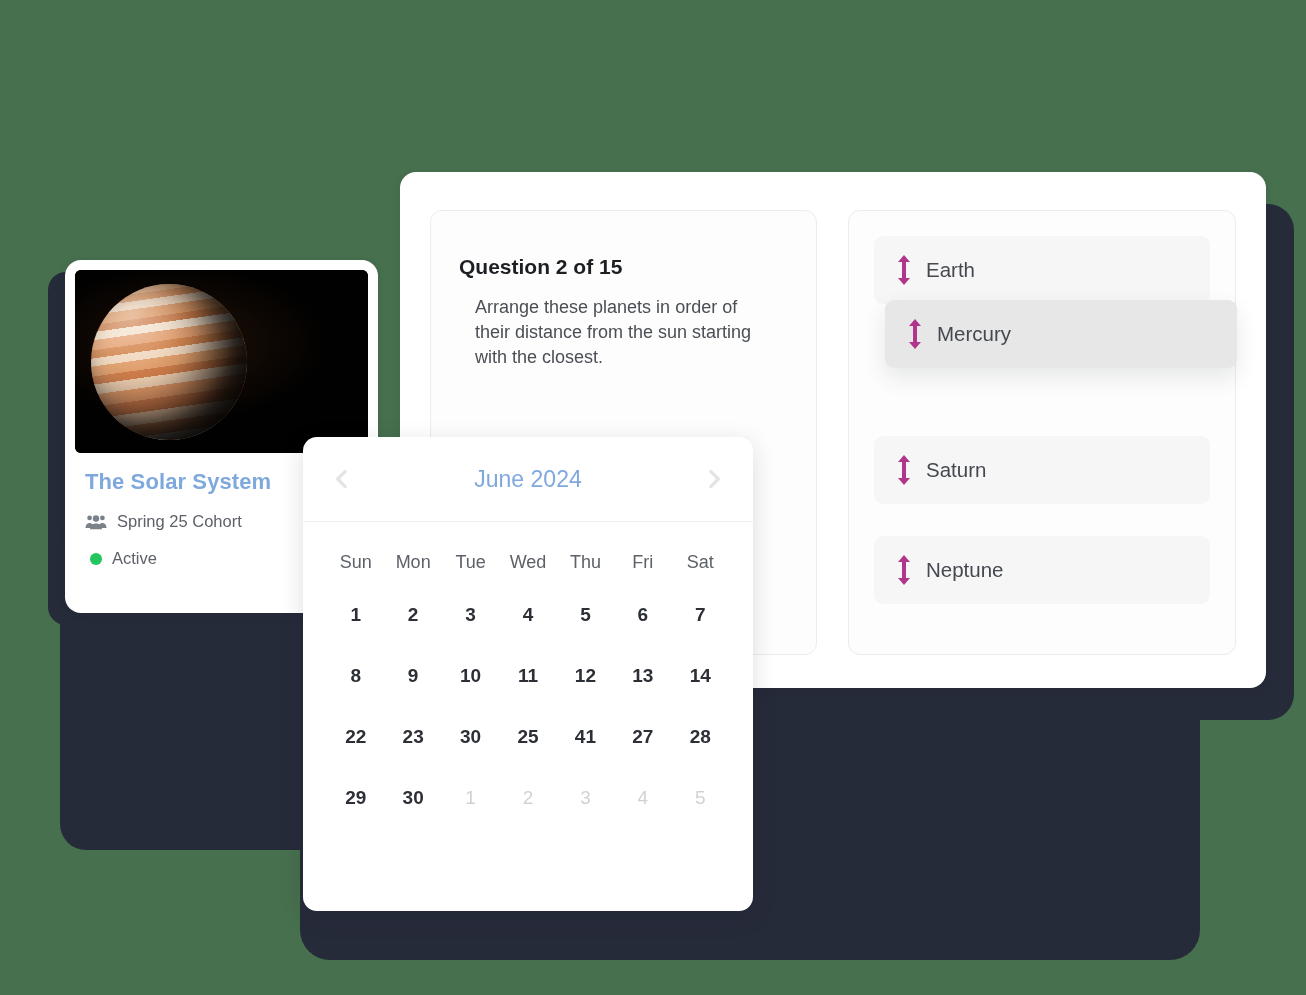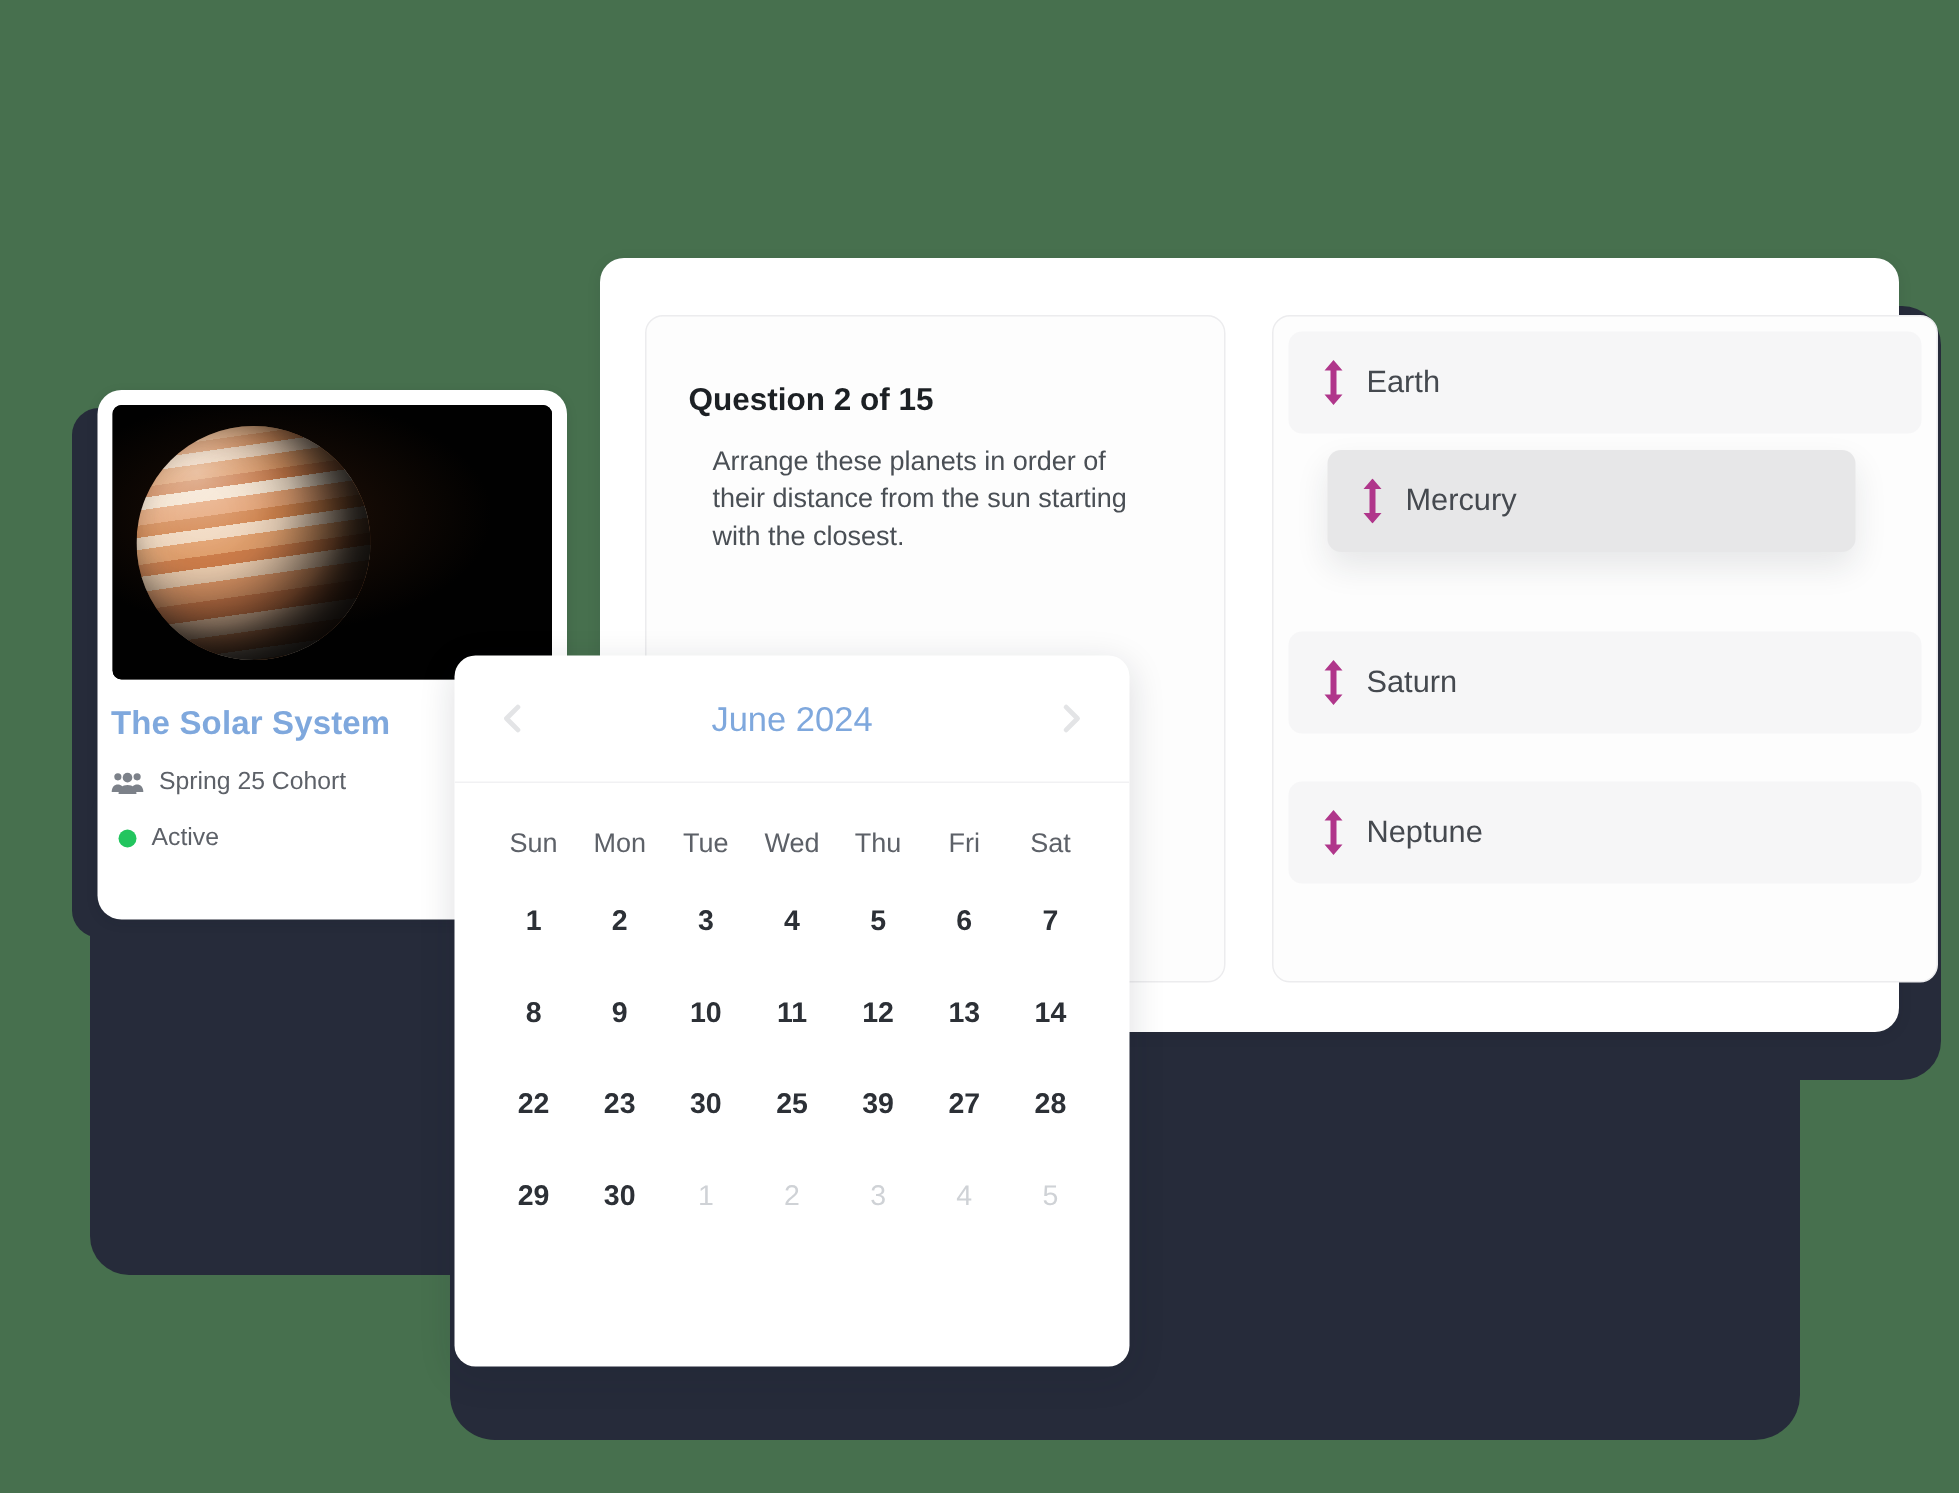--- a/index.html
+++ b/index.html
@@ -97,21 +97,21 @@
     top: 14px;
     width: 156px;
     height: 156px;
     border-radius: 50%;
     background: radial-gradient(circle at 30% 26%, rgba(0,0,0,0) 34%, rgba(0,0,0,0.12) 58%, rgba(0,0,0,0.78) 88%, rgba(0,0,0,0.95) 100%);
   }
   #course-body {
     position: absolute;
     left: 0;
     top: 200px;
-    padding: 10px 0 0 9px;
+    padding: 10px 0 0 20px;
     width: 303px;
   }
   #course-title {
     color: #7fa8dd;
     font-size: 22px;
     font-weight: bold;
     letter-spacing: 0.1px;
     margin: 0 0 18px 0;
     line-height: 1.1;
   }
@@ -163,27 +163,27 @@
   #question-text {
     font-size: 18px;
     line-height: 1.38;
     color: #4a4f55;
     margin: 16px;
   }
   #answer-panel {
     position: absolute;
     left: 448px;
     top: 38px;
-    width: 444px;
+    width: 388px;
     height: 445px;
     background: #fdfdfd;
     border: 1px solid #ececee;
     border-radius: 12px;
     box-sizing: border-box;
-    padding: 10px;
+    padding: 25px;
   }
   .answer-item {
     position: relative;
     display: flex;
     align-items: center;
     gap: 14px;
     height: 68px;
     padding: 0 22px;
     box-sizing: border-box;
     background: #f6f6f7;
@@ -396,21 +396,21 @@
             <div class="cal-cell">11</div>
             <div class="cal-cell">12</div>
             <div class="cal-cell">13</div>
             <div class="cal-cell">14</div>
           </div>
           <div class="cal-row cal-days">
             <div class="cal-cell">22</div>
             <div class="cal-cell">23</div>
             <div class="cal-cell">30</div>
             <div class="cal-cell">25</div>
-            <div class="cal-cell">39</div>
+            <div class="cal-cell">41</div>
             <div class="cal-cell">27</div>
             <div class="cal-cell">28</div>
           </div>
           <div class="cal-row cal-days">
             <div class="cal-cell">29</div>
             <div class="cal-cell">30</div>
             <div class="cal-cell muted">1</div>
             <div class="cal-cell muted">2</div>
             <div class="cal-cell muted">3</div>
             <div class="cal-cell muted">4</div>

